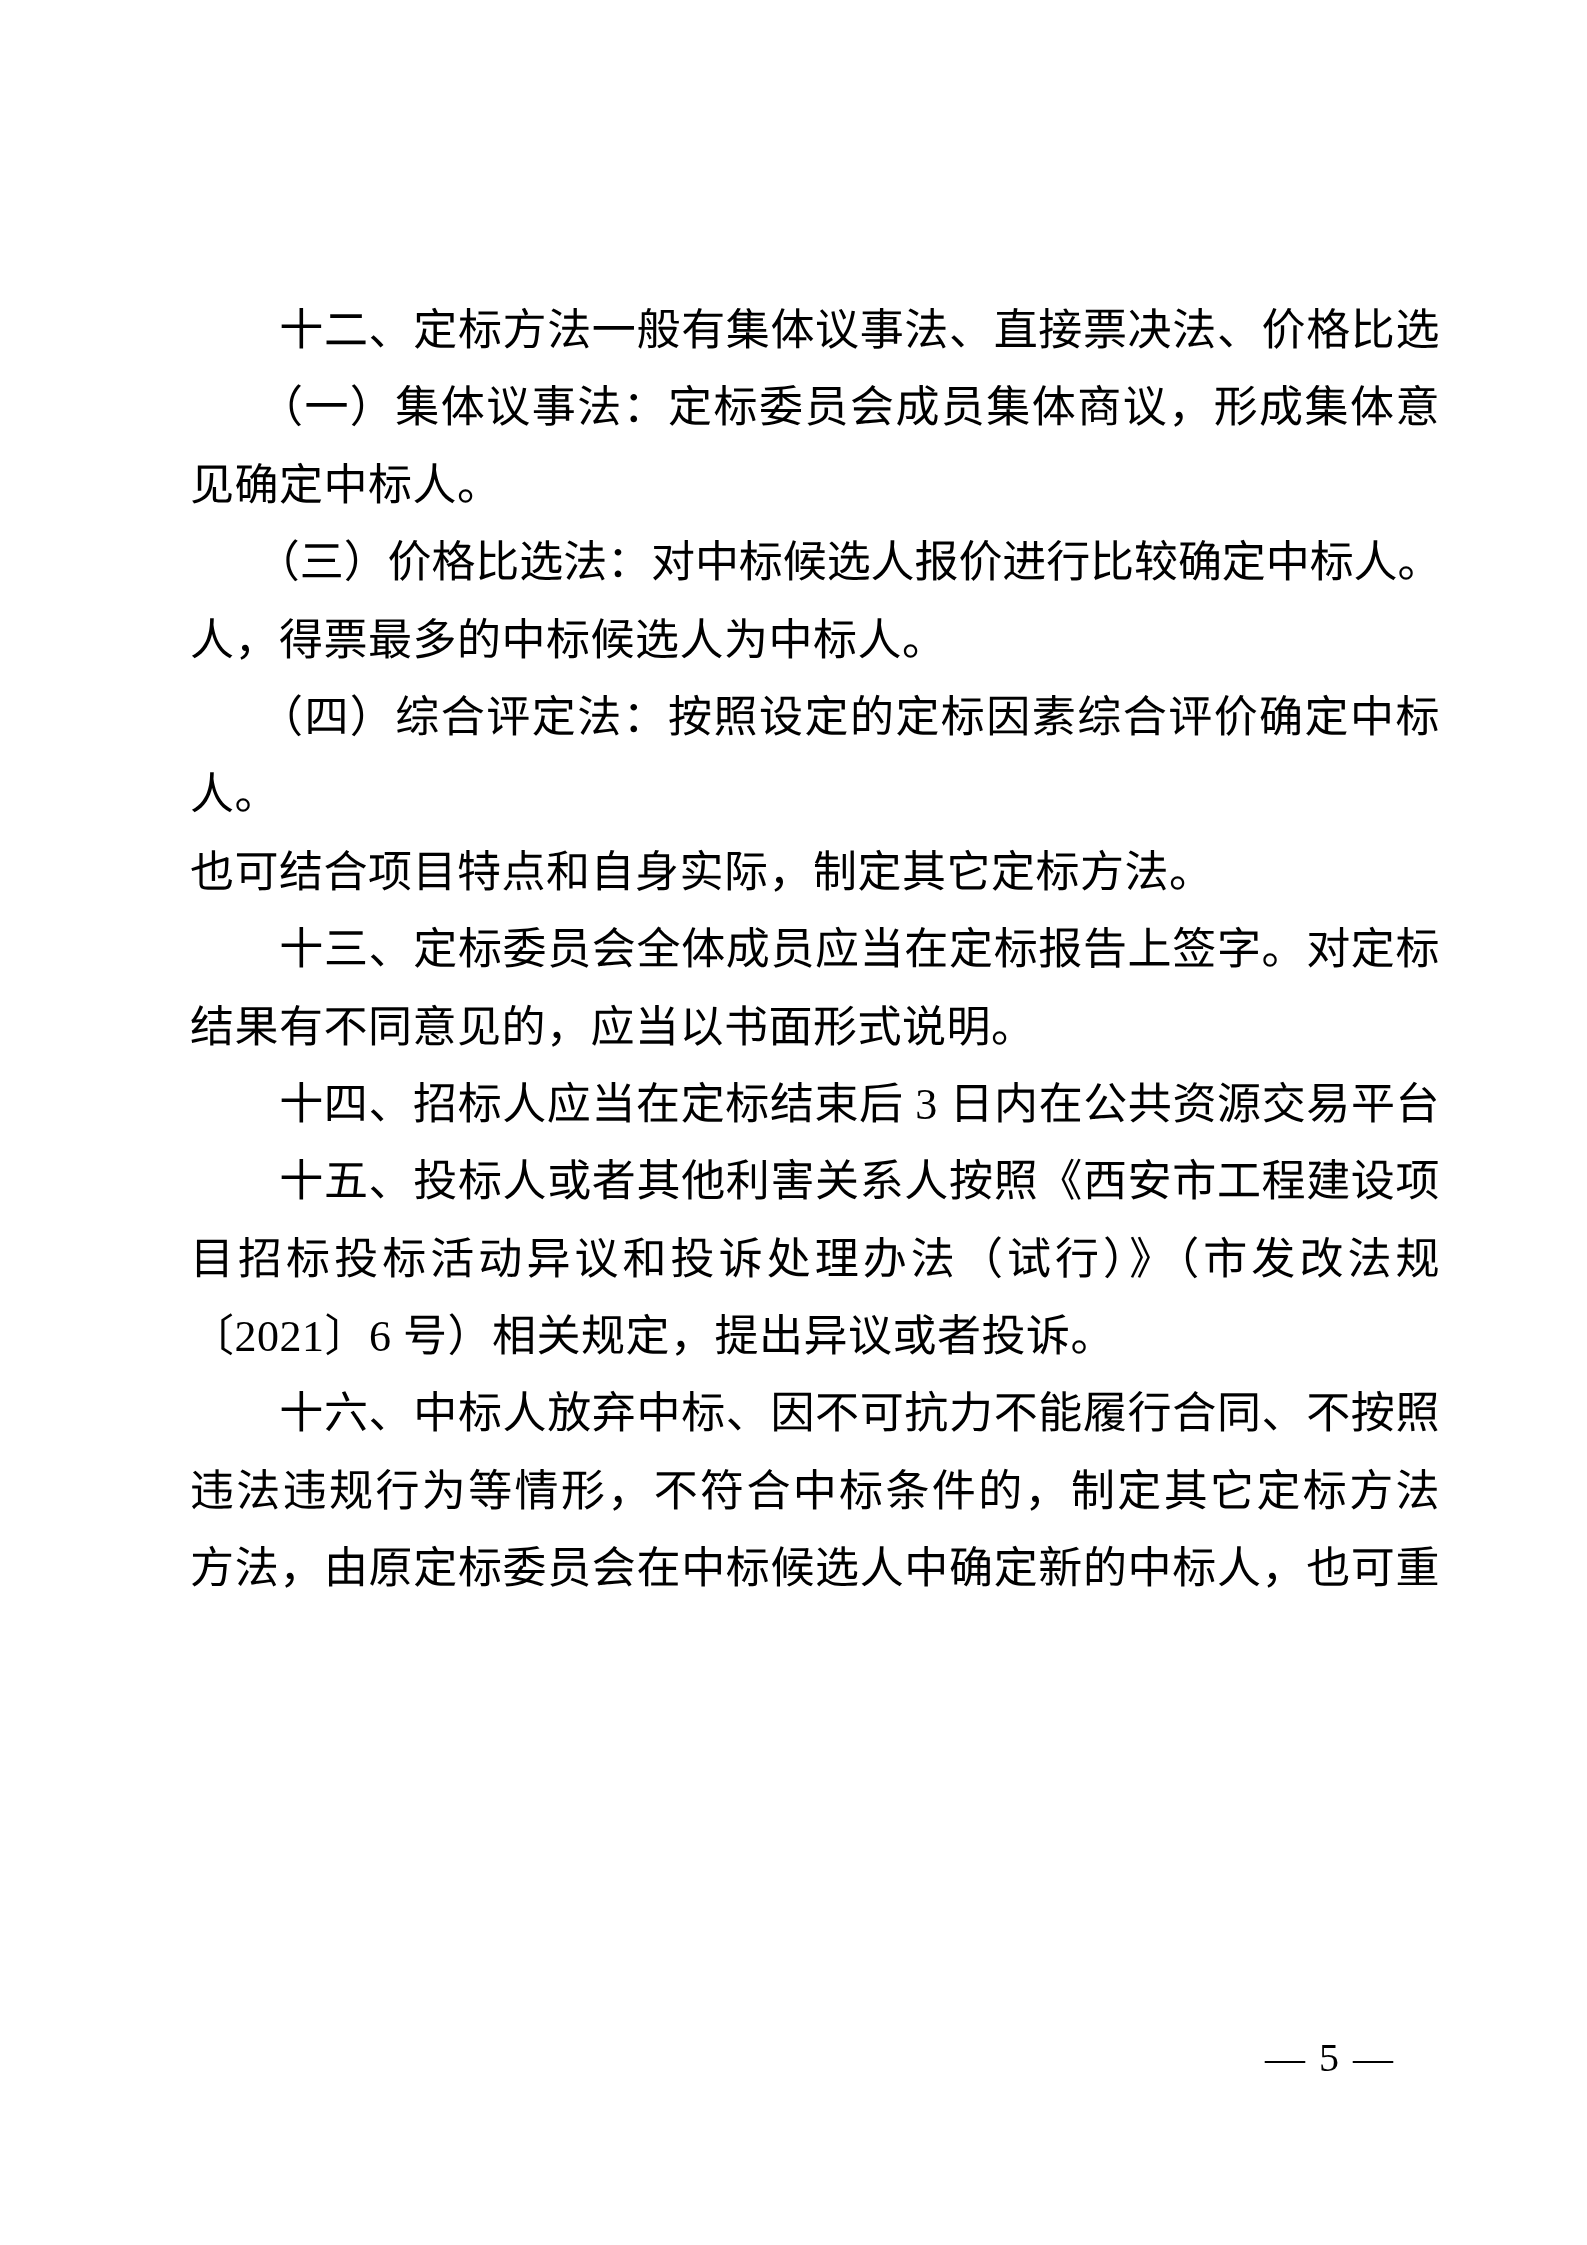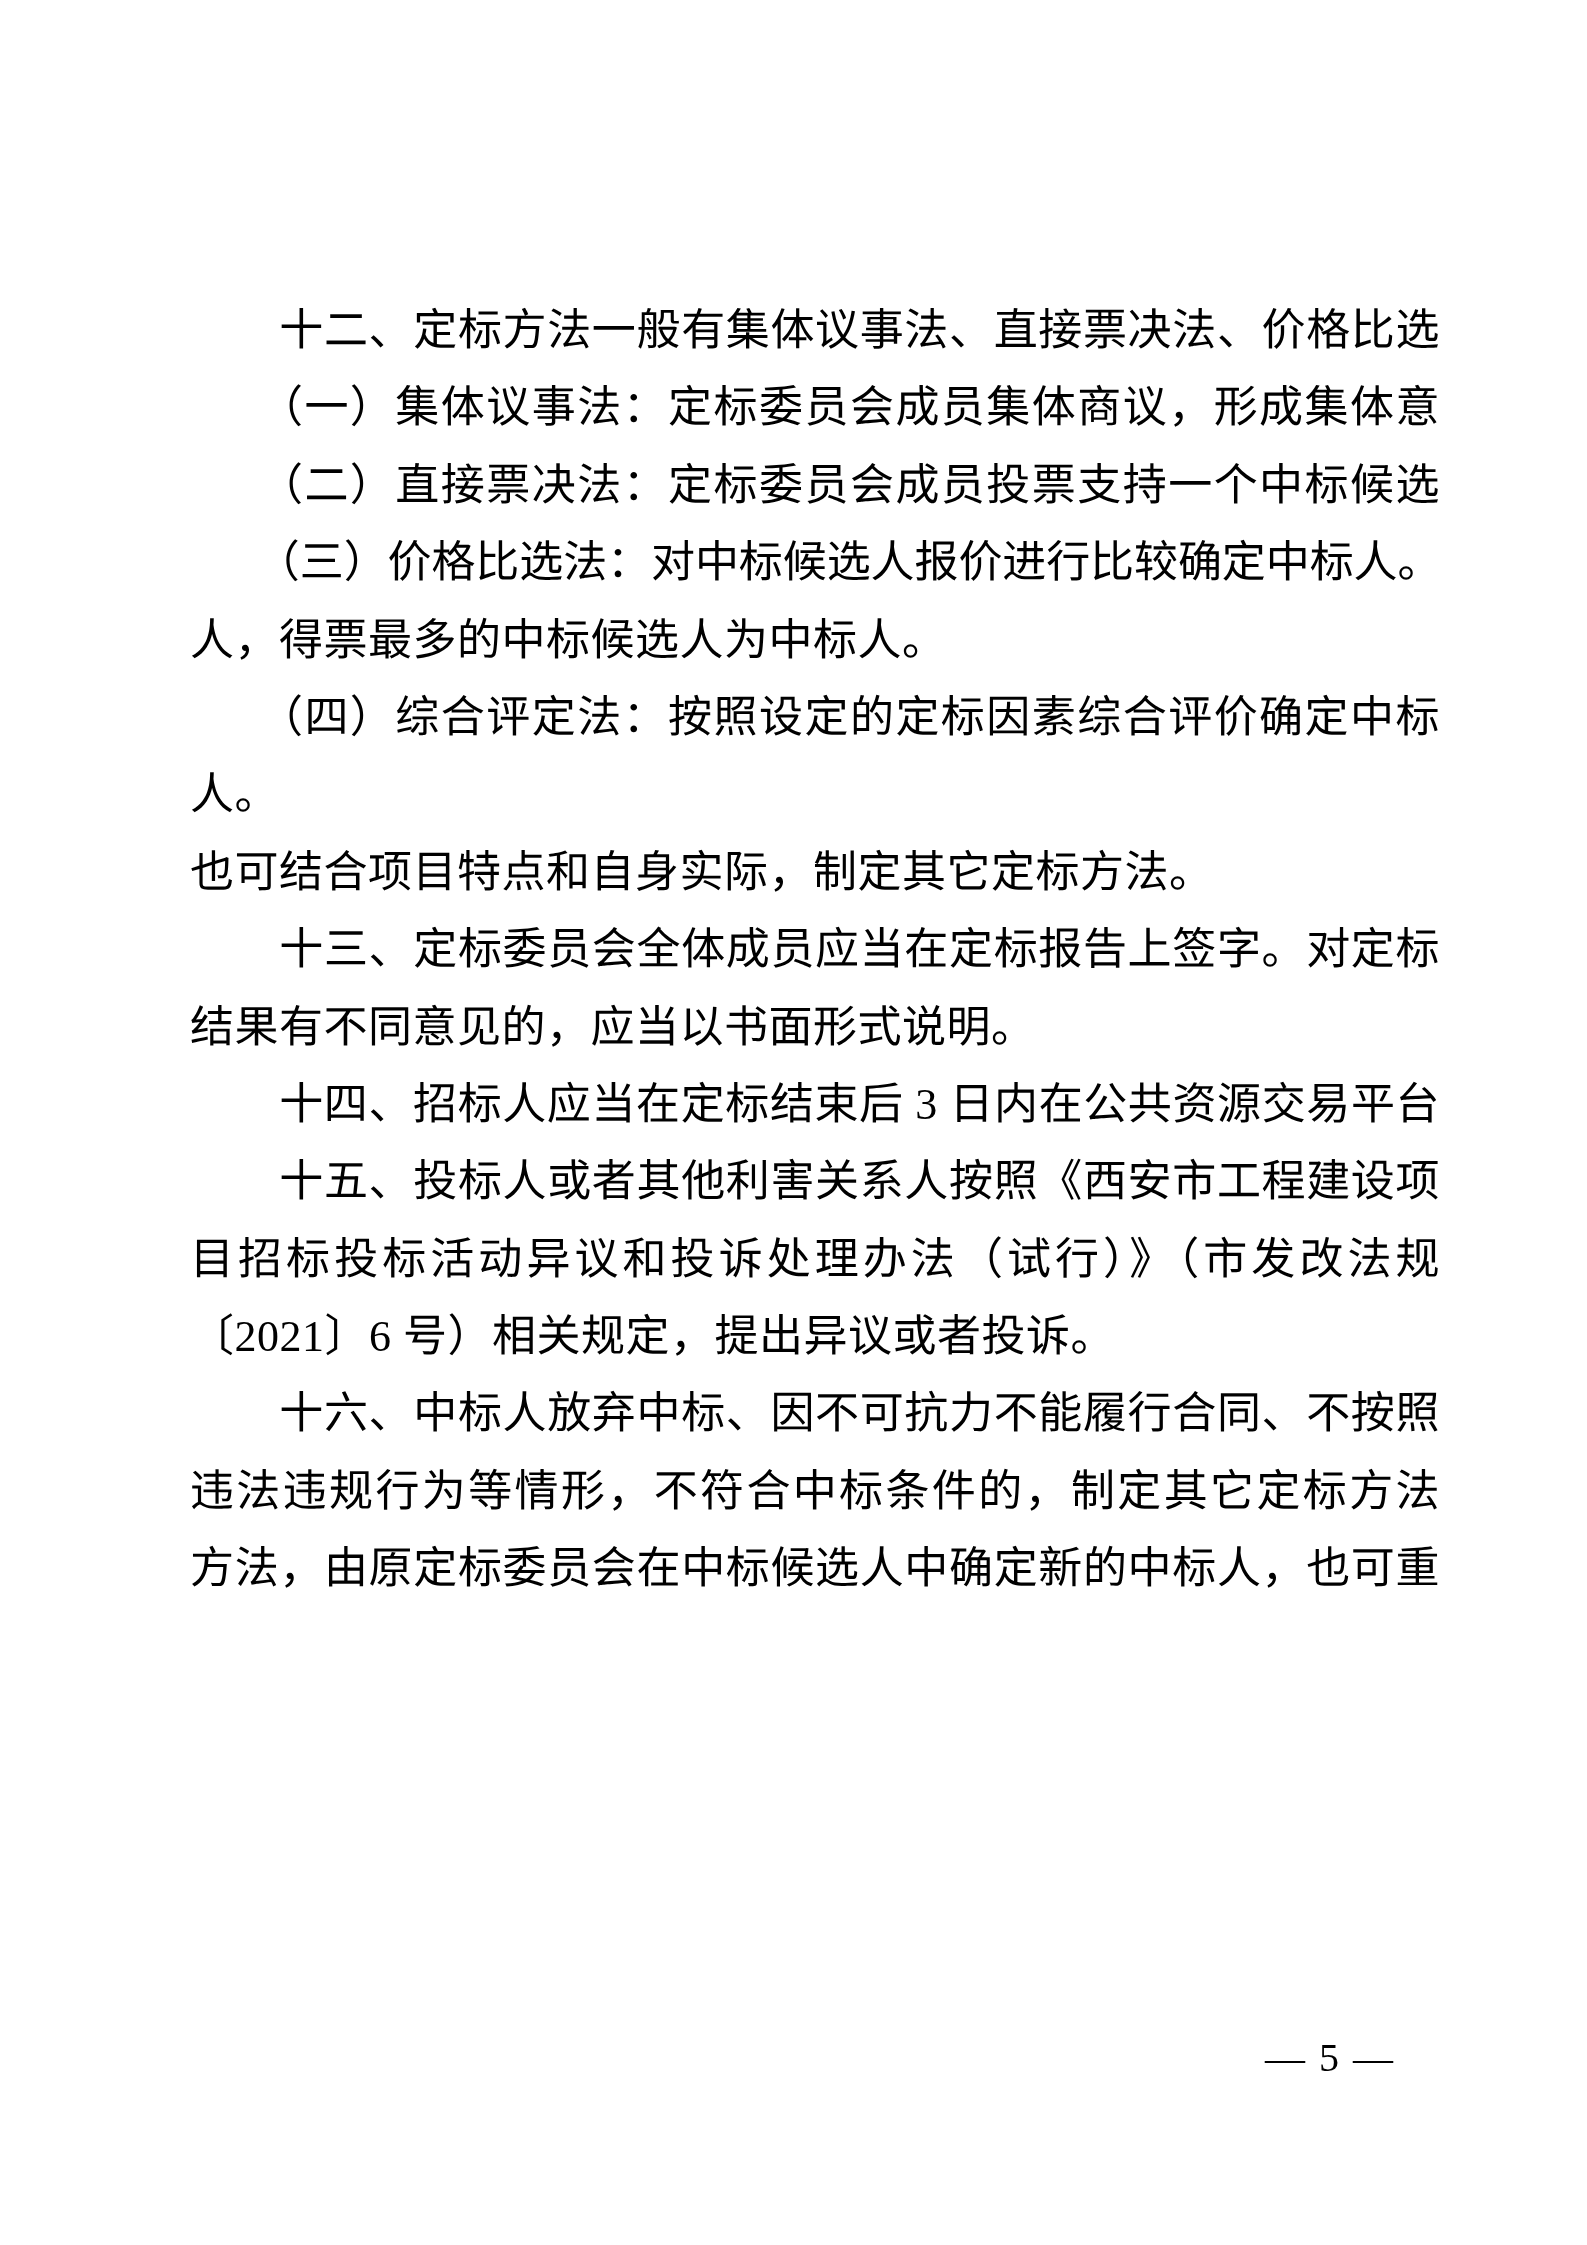--- a/index.html
+++ b/index.html
@@ -51,21 +51,21 @@
   }
 </style>
 </head>
 <body>
 
 <div class="page">
 
   <main class="body-text">
     <div class="line full">　　十二、定标方法一般有集体议事法、直接票决法、价格比选</div>
     <div class="line full">　　（一）集体议事法：定标委员会成员集体商议，形成集体意</div>
-    <div class="line full">　　（二）直接票决法：定标委员会成员投票支持一个中标候选</div>
+    <div class="line">见确定中标人。</div>
     <div class="line full tight">　　（三）价格比选法：对中标候选人报价进行比较确定中标人。</div>
     <div class="line">人，得票最多的中标候选人为中标人。</div>
     <div class="line full">　　（四）综合评定法：按照设定的定标因素综合评价确定中标</div>
     <div class="line">人。</div>
     <div class="line">也可结合项目特点和自身实际，制定其它定标方法。</div>
     <div class="line full">　　十三、定标委员会全体成员应当在定标报告上签字。对定标</div>
     <div class="line">结果有不同意见的，应当以书面形式说明。</div>
     <div class="line full">　　十四、招标人应当在定标结束后 3 日内在公共资源交易平台</div>
     <div class="line full">　　十五、投标人或者其他利害关系人按照《西安市工程建设项</div>
     <div class="line full">目招标投标活动异议和投诉处理办法（试行）》（市发改法规</div>

